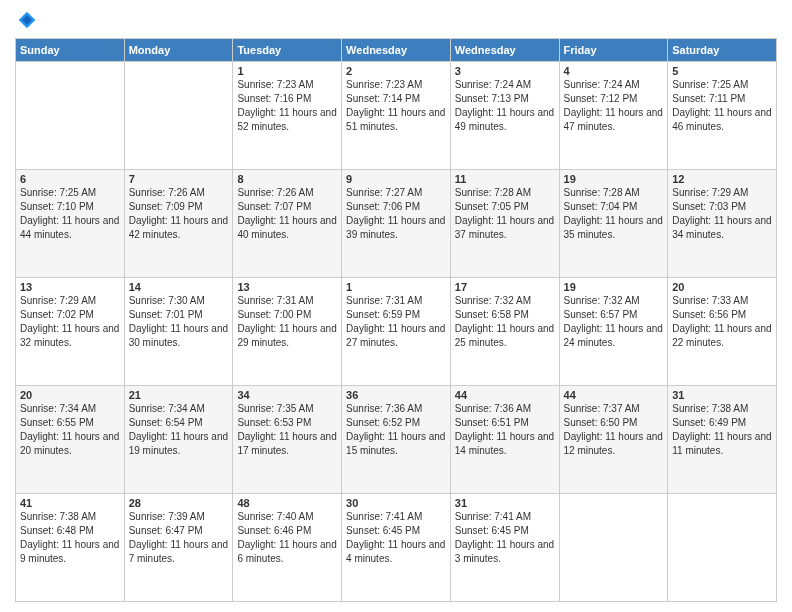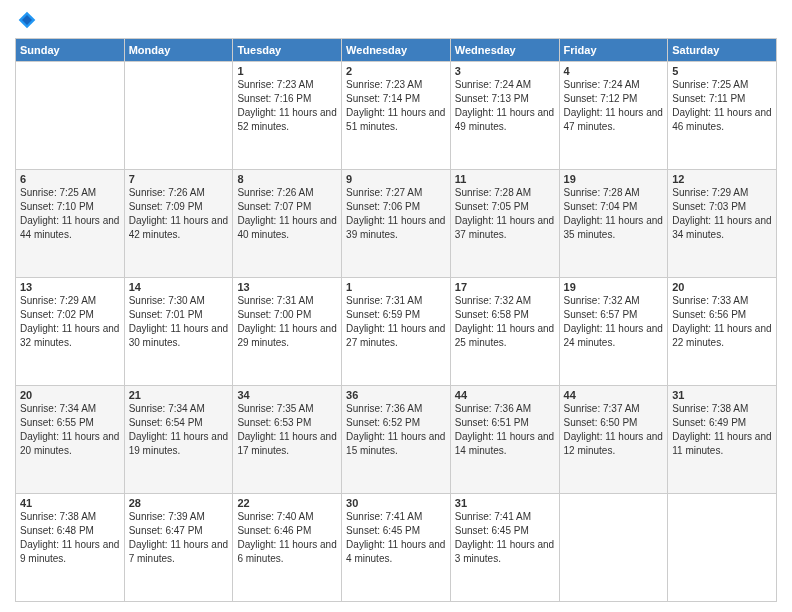--- a/index.html
+++ b/index.html
@@ -253,21 +253,21 @@
         <tr>
           <td>
             <span class="day-number">41</span>
             <div class="day-detail">Sunrise: 7:38 AM<br>Sunset: 6:48 PM<br>Daylight: 11 hours and 9 minutes.</div>
           </td>
           <td>
             <span class="day-number">28</span>
             <div class="day-detail">Sunrise: 7:39 AM<br>Sunset: 6:47 PM<br>Daylight: 11 hours and 7 minutes.</div>
           </td>
           <td>
-            <span class="day-number">22</span>
+            <span class="day-number">48</span>
             <div class="day-detail">Sunrise: 7:40 AM<br>Sunset: 6:46 PM<br>Daylight: 11 hours and 6 minutes.</div>
           </td>
           <td>
             <span class="day-number">30</span>
             <div class="day-detail">Sunrise: 7:41 AM<br>Sunset: 6:45 PM<br>Daylight: 11 hours and 4 minutes.</div>
           </td>
           <td>
             <span class="day-number">31</span>
             <div class="day-detail">Sunrise: 7:41 AM<br>Sunset: 6:45 PM<br>Daylight: 11 hours and 3 minutes.</div>
           </td>

